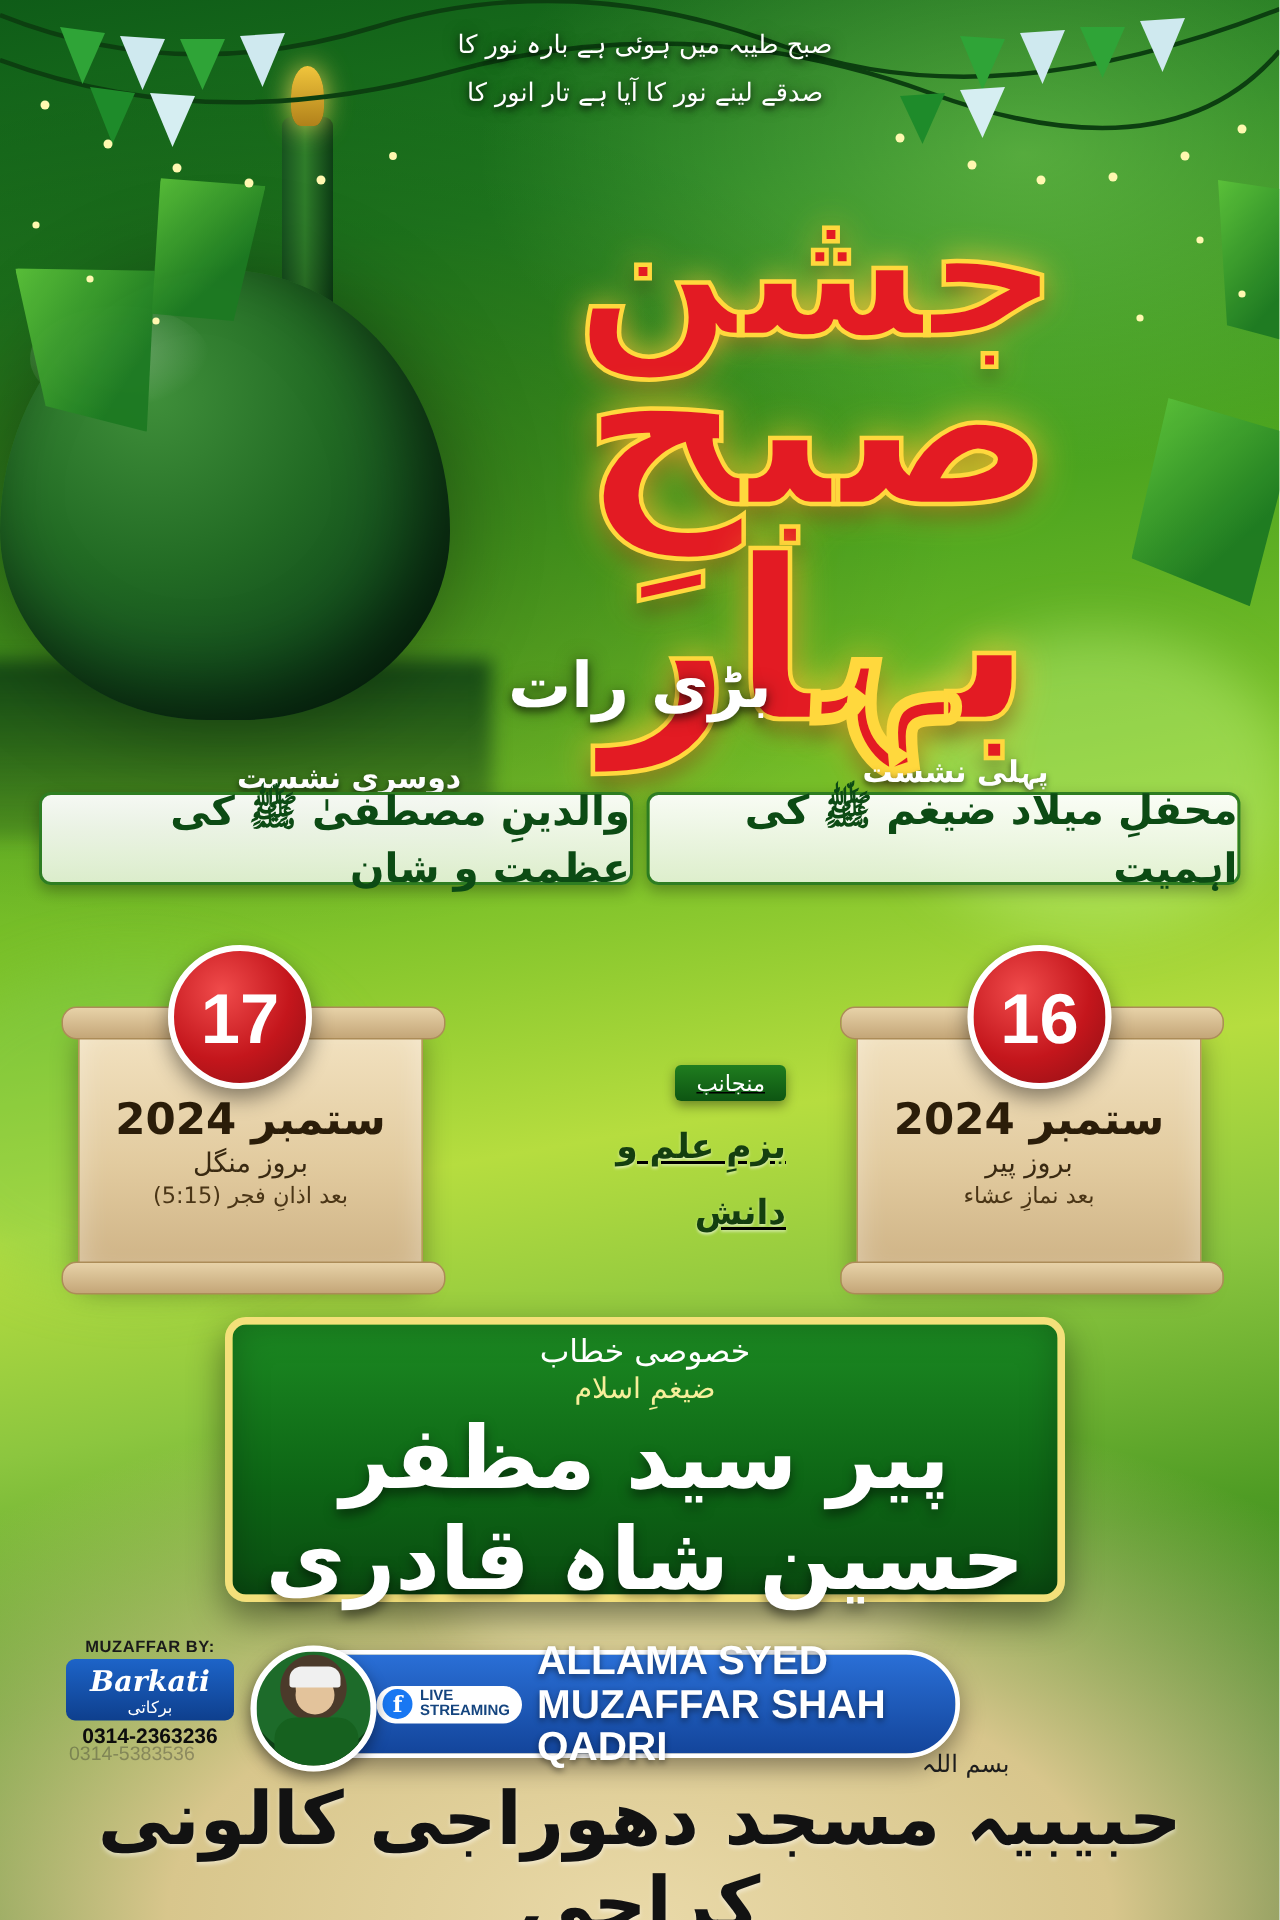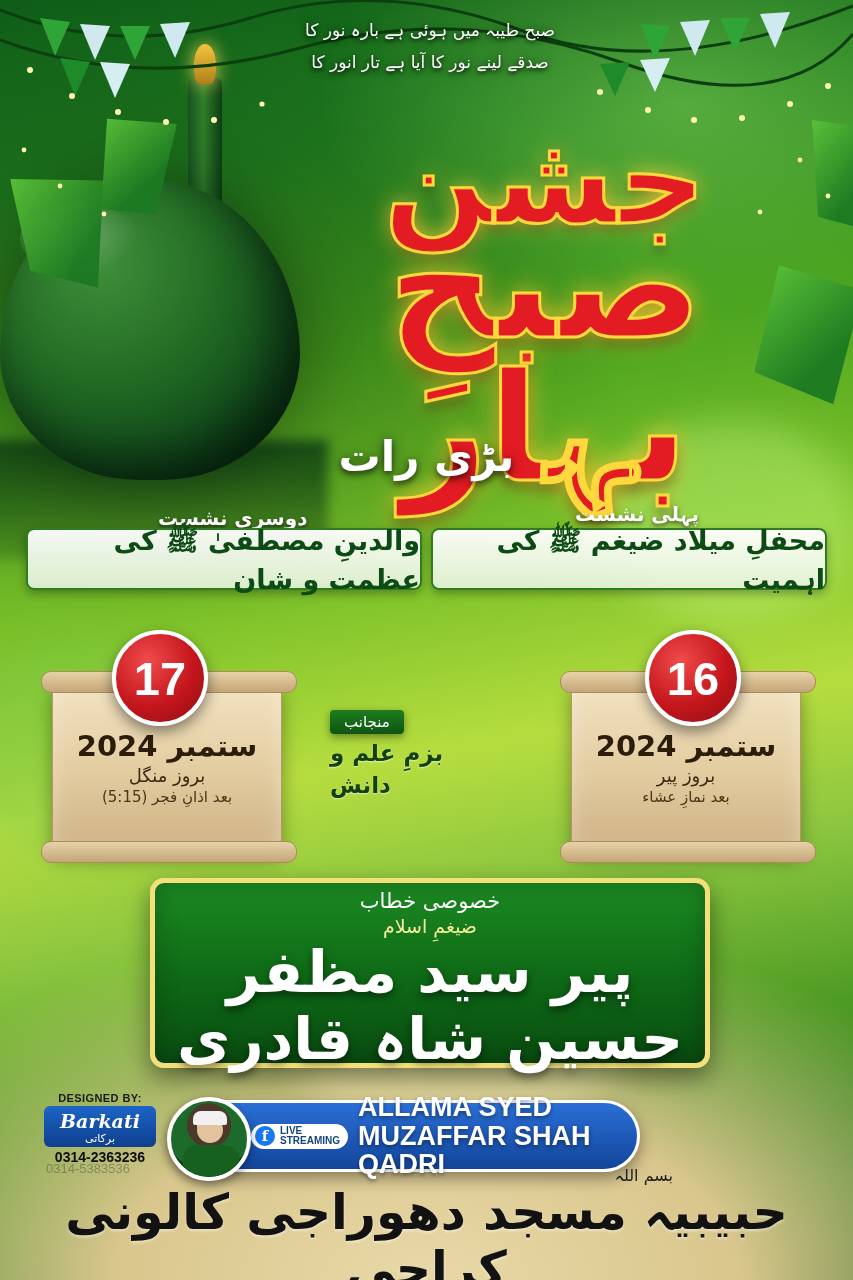--- a/index.html
+++ b/index.html
@@ -180,22 +180,23 @@
     display:flex; align-items:center; justify-content:center;
     color: #fff; font-size: 47px; font-weight: bold;
     font-family: "Liberation Sans", sans-serif;
   }
   .badge-day.d16 { right: 112px; }
   .badge-day.d17 { left: 112px; }
 
   .center-topic {
     position: absolute; top: 80px; left: 330px; width: 194px; height: 140px;
     direction: rtl; text-align: center;
-    display: flex; flex-direction: column; align-items: flex-end; justify-content: flex-start;
-    gap: 6px;
+    display: flex; flex-direction: column; align-items: flex-start; justify-content: flex-start;
+    gap: 18px;
+    text-decoration: underline;
   }
   .center-topic .ribbon {
     background: linear-gradient(180deg, #1f7d1f, #0d5512);
     color: #fff; font-size: 15px; padding: 3px 14px; border-radius: 4px;
     font-family: "DejaVu Sans", sans-serif;
     box-shadow: 0 3px 8px rgba(0,0,0,0.4);
   }
   .center-topic .line {
     font-family: "DejaVu Sans", sans-serif;
     font-size: 23px; color: #143f0f; font-weight: bold;
@@ -428,21 +429,21 @@
     </div>
   </div>
 
   <div class="speaker-panel">
     <div class="khitab">خصوصی خطاب</div>
     <div class="zia">ضیغمِ اسلام</div>
     <div class="name">پیر سید مظفر حسین شاہ قادری</div>
   </div>
 
   <div class="designed">
-    <div class="dlabel">DESIGNED BY:</div>
+    <div class="dlabel">MUZAFFAR BY:</div>
     <div class="dbox">
       <div class="brand">Barkati</div>
       <div class="urdu">برکاتی</div>
     </div>
     <div class="phone">0314-2363236</div>
   </div>
   <div class="faint-phone">0314-5383536</div>
 
   <div class="live-strip">
     <div class="live-photo">

